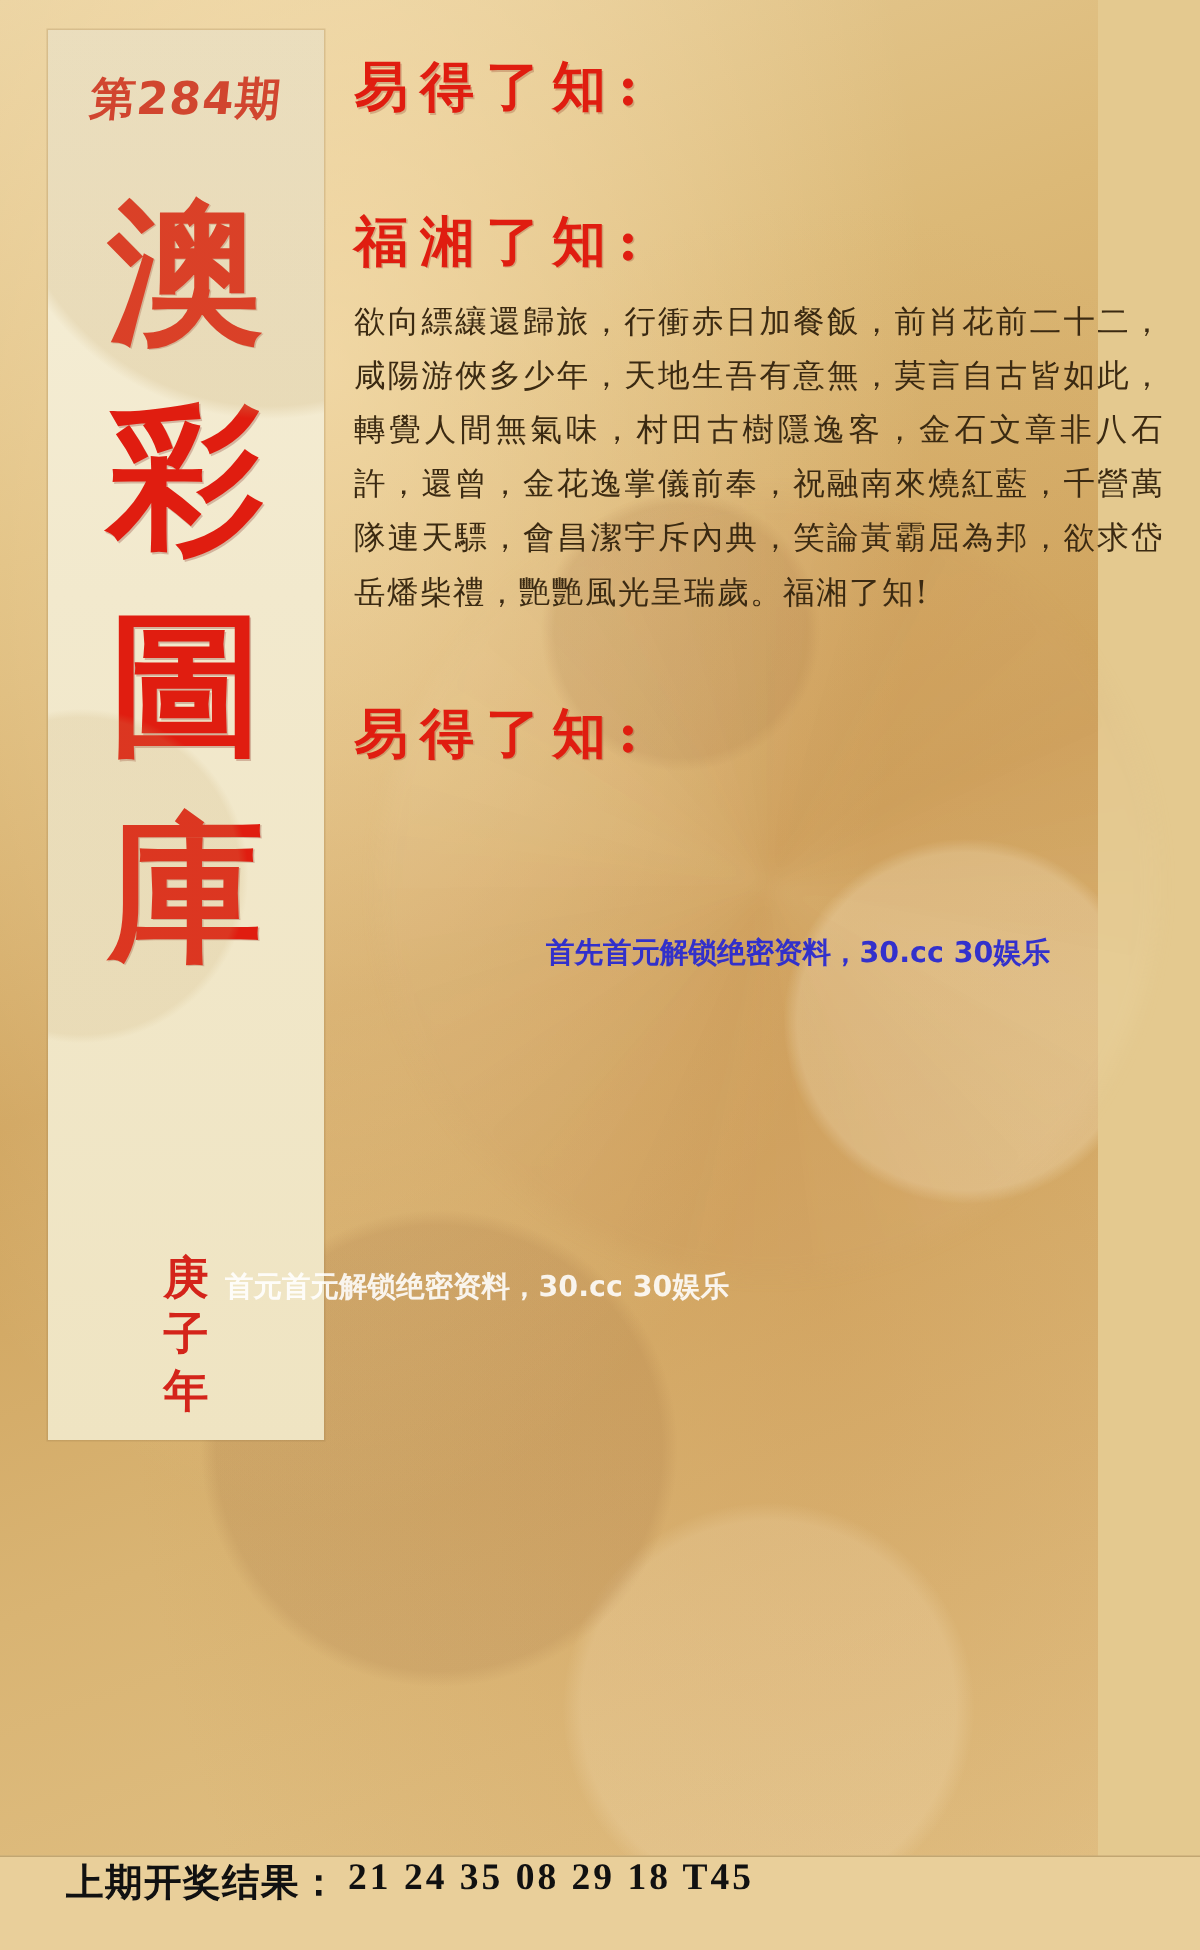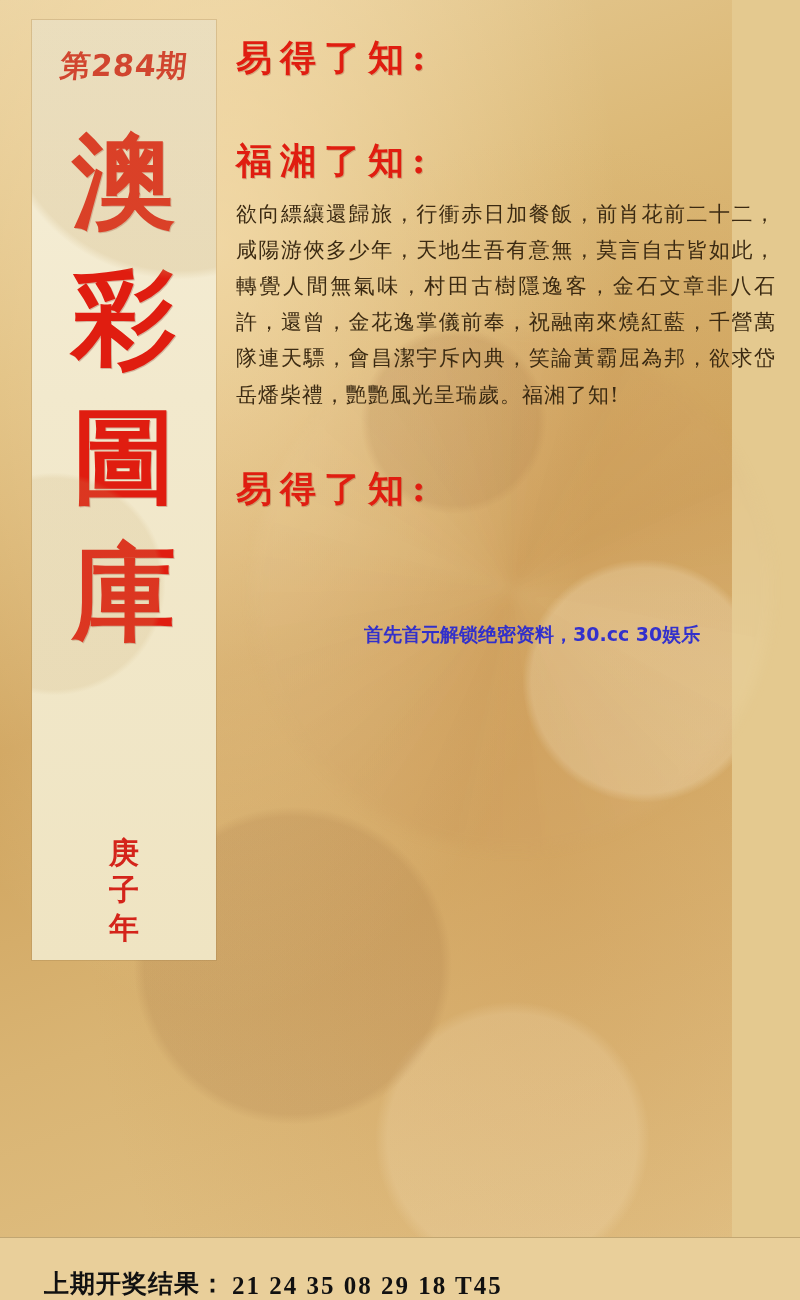--- a/index.html
+++ b/index.html
@@ -173,21 +173,21 @@
   
   .result-bar {
     position: absolute;
     left: 0;
     bottom: 0;
     width: 800px;
     height: 62px;
     background: #e9cf9a;
     border-top: 1px solid rgba(120,90,40,0.35);
     display: flex;
-    align-items: flex-end;
+    align-items: flex-start;
   }
   .result-text {
     margin-left: 44px;
     color: #111;
     font-family: "DejaVu Sans", sans-serif;
     font-size: 25px;
     font-weight: bold;
     letter-spacing: 1px;
   }
   .result-nums {
@@ -228,19 +228,20 @@
       <div class="section sec2">
         <div class="section-head">福湘了知:</div>
         <div class="section-body">欲向縹纕還歸旅，行衝赤日加餐飯，前肖花前二十二，咸陽游俠多少年，天地生吾有意無，莫言自古皆如此，轉覺人間無氣味，村田古樹隱逸客，金石文章非八石許，還曾，金花逸掌儀前奉，祝融南來燒紅藍，千營萬隊連天驃，會昌潔宇斥內典，笑論黃霸屈為邦，欲求岱岳燔柴禮，艷艷風光呈瑞歲。福湘了知!</div>
       </div>
       <div class="section sec3">
         <div class="section-head">易得了知:</div>
       </div>
     </div>
 
     <div class="wm wm-blue">首先首元解锁绝密资料，30.cc 30娱乐</div>
+    <div class="wm wm-white">首元首元解锁绝密资料，30.cc 30娱乐</div>
   </div>
 
   <div class="result-bar">
     <div class="result-text">上期开奖结果：</div>
     <div class="result-nums">21 24 35 08 29 18 T45</div>
   </div>
 </div>
 
 </body></html>

